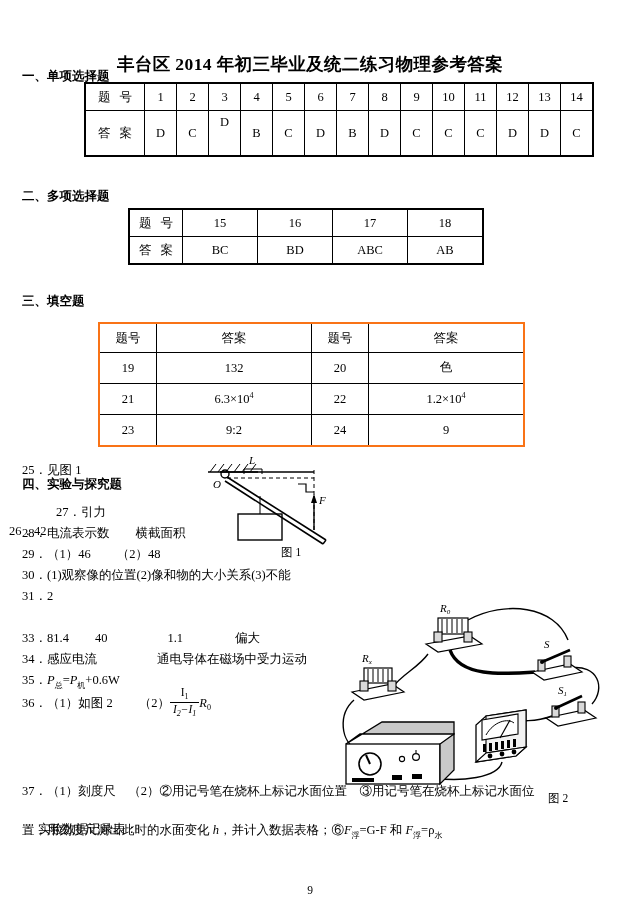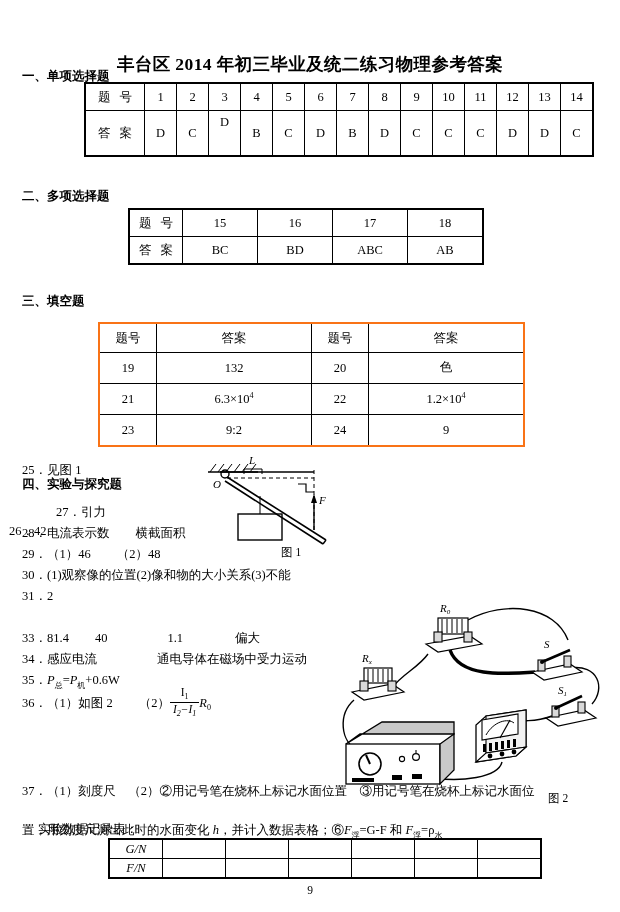--- a/index.html
+++ b/index.html
@@ -311,42 +311,20 @@
   <div class="para" id="item37">
     <span class="num">37．</span><span>（1）刻度尺　（2）②用记号笔在烧杯上标记水面位置　③用记号笔在烧杯上标记水面位</span>
   </div>
 
   <div class="para" id="item37-line2" style="left:22px;">
     <span>置，用刻度尺测出此时的水面变化 </span><span class="ital">h</span><span>，并计入数据表格；⑥</span><span class="ital">F</span><span class="subsc">浮</span><span>=G-F 和 </span><span class="ital">F</span><span class="subsc">浮</span><span>=ρ</span><span class="subsc">水</span>
   </div>
 
   <div class="item" style="top:823px;left:38px;">实验数据记录表：</div>
 
-  <table class="ans" id="table-record">
-    <tbody>
-      <tr>
-        <td class="lbl">G/N</td>
-        <td></td>
-        <td></td>
-        <td></td>
-        <td></td>
-        <td></td>
-        <td></td>
-      </tr>
-      <tr>
-        <td class="lbl">F/N</td>
-        <td></td>
-        <td></td>
-        <td></td>
-        <td></td>
-        <td></td>
-        <td></td>
-      </tr>
-    </tbody>
-  </table>
 
   <svg id="fig1" width="150" height="100" viewBox="0 0 150 100">
 
     <line x1="6" y1="20" x2="56" y2="20" stroke="#000" stroke-width="1.4"></line>
 
     <g stroke="#000" stroke-width="1">
       <line x1="8" y1="20" x2="14" y2="12"></line>
       <line x1="16" y1="20" x2="22" y2="12"></line>
       <line x1="24" y1="20" x2="30" y2="12"></line>
       <line x1="32" y1="20" x2="38" y2="12"></line>

